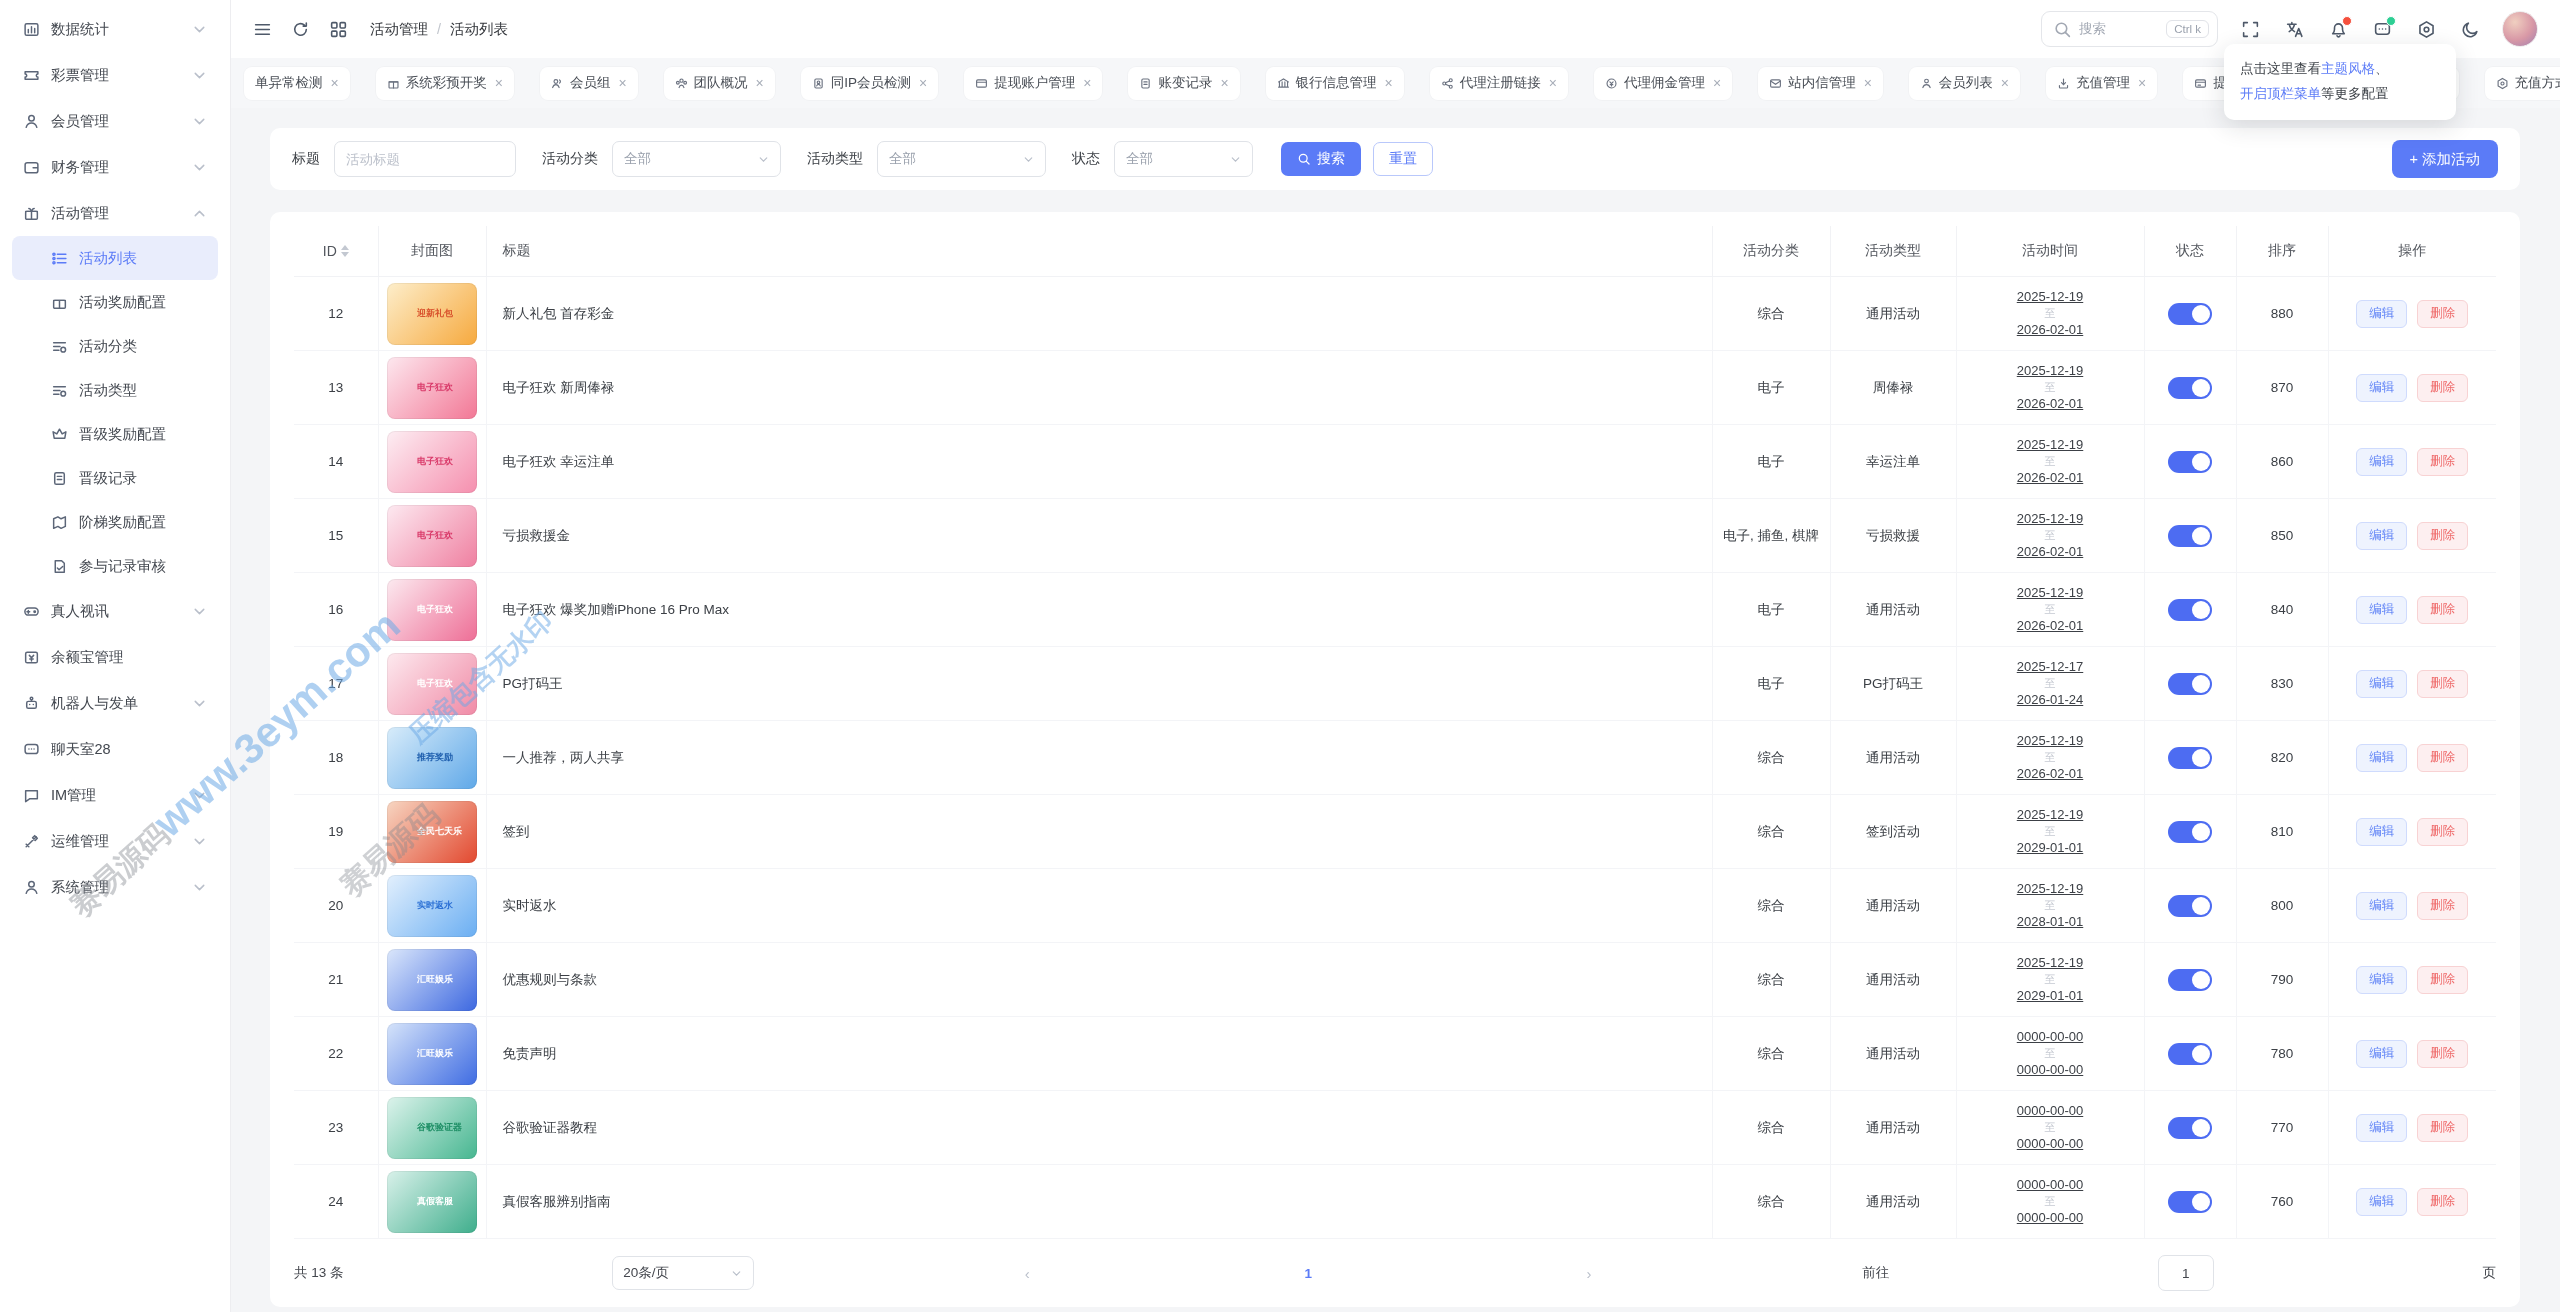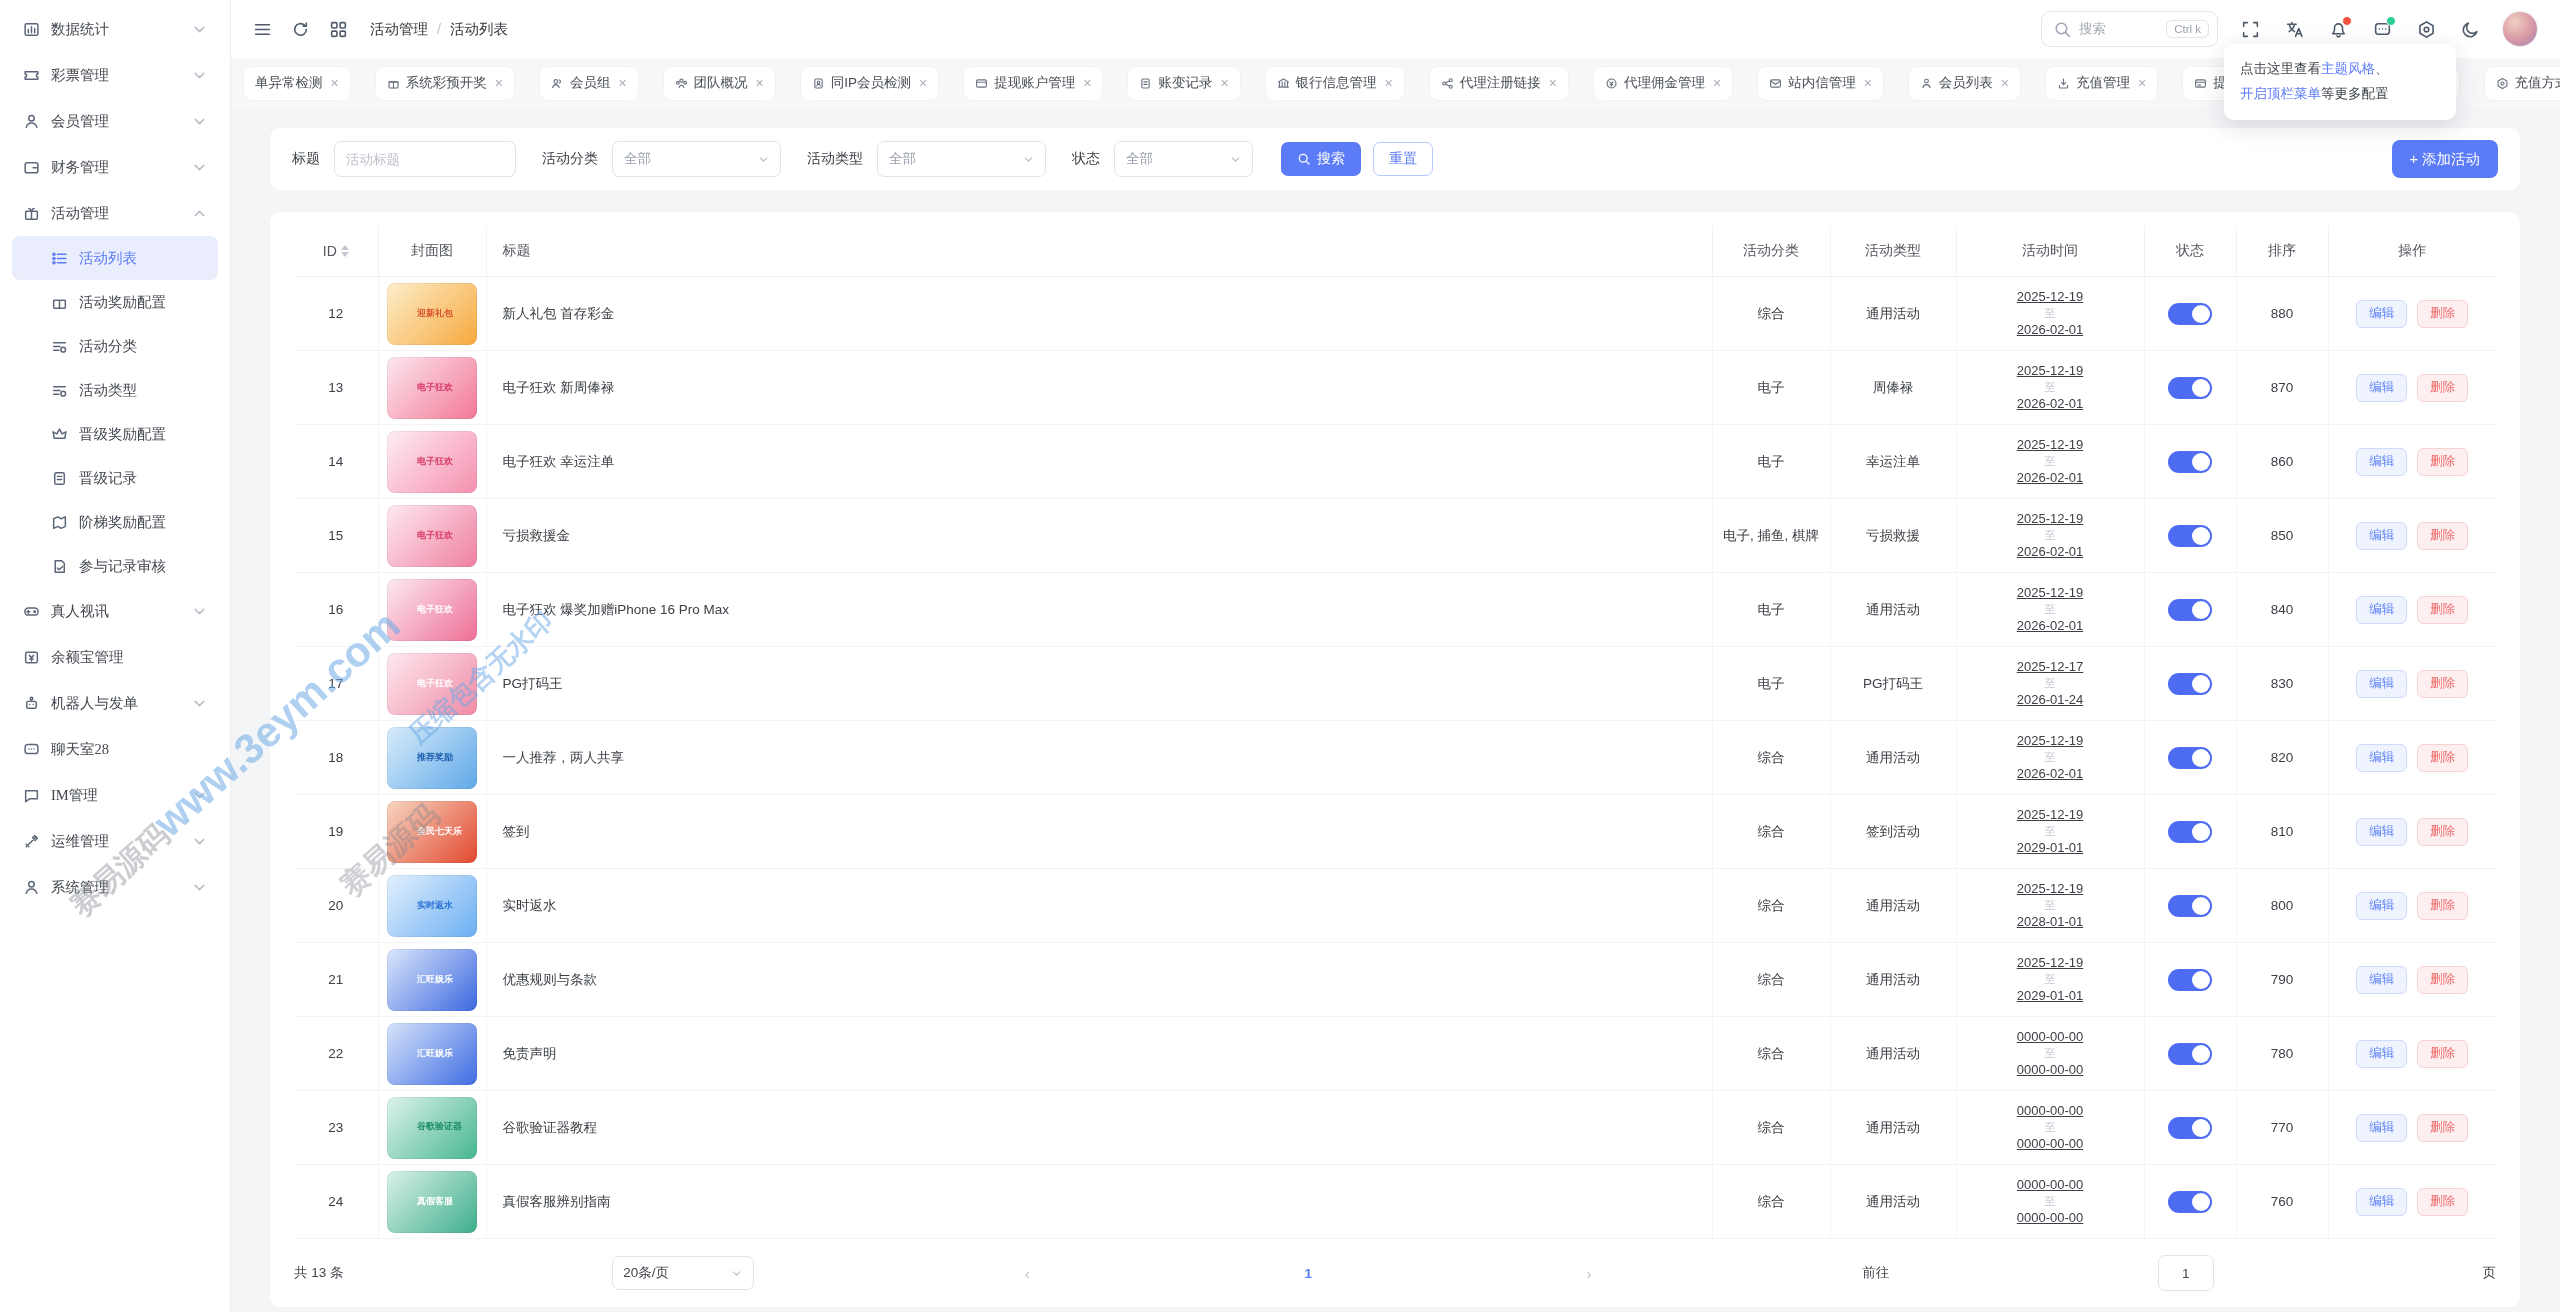--- a/index.html
+++ b/index.html
@@ -8,21 +8,21 @@
     font-family:"Liberation Sans","DejaVu Sans",sans-serif;
     background:#f4f5f7;color:#33363b;font-size:14px;
   }
   
   .sidebar{position:absolute;left:0;top:0;width:230px;height:1312px;background:#fff;border-right:1px solid #ededf0;z-index:5;}
   .logo{display:flex;align-items:center;gap:10px;height:64px;padding:0 0 0 22px;}
   .logo-title{font-size:19px;font-weight:bold;color:#23262d;letter-spacing:.2px;}
   .nav{padding:6px 12px;}
   .mi{display:flex;align-items:center;gap:11px;height:46px;padding:0 10px;border-radius:8px;color:#42474f;font-size:14.5px;cursor:pointer;}
   .mi .ic{width:18px;height:18px;display:flex;align-items:center;justify-content:center;color:#5c6678;flex:0 0 18px;}
-  .mi .lbl{flex:1;white-space:nowrap;overflow:hidden;font-family:Liberation Serif, serif;}
+  .mi .lbl{flex:1;white-space:nowrap;overflow:hidden;}
   .mi .chev{color:#b9bfca;display:flex;}
   .mi.sub{padding-left:38px;height:44px;}
   .mi.active{background:#e9edfc;color:#5b7bf7;}
   .mi.active .ic{color:#5b7bf7;}
   svg.sic{width:17px;height:17px;stroke:currentColor;fill:none;stroke-width:1.4;stroke-linecap:round;stroke-linejoin:round;}
   
   .main{position:absolute;left:230px;top:0;right:0;bottom:0;}
   .topbar{height:58px;background:#fff;display:flex;align-items:center;padding:0 22px;gap:18px;}
   .tb-ic{width:20px;height:20px;color:#4e5969;display:flex;align-items:center;justify-content:center;cursor:pointer;}
   svg.hic{width:19px;height:19px;stroke:currentColor;fill:none;stroke-width:1.5;stroke-linecap:round;stroke-linejoin:round;}
@@ -927,21 +927,21 @@
                 <div class="switch">
                   <div class="knob"></div>
                 </div>
               </td>
               <td>780</td>
               <td><button class="b-edit">编辑</button><button class="b-del">删除</button></td>
             </tr>
             <tr>
               <td>23</td>
               <td>
-                <div class="thumb" style="background: linear-gradient(135deg, rgb(221, 243, 236), rgb(70, 182, 144)); font-family: Liberation Mono, monospace;">
+                <div class="thumb" style="background: linear-gradient(135deg, rgb(221, 243, 236), rgb(70, 182, 144));">
                   <span style="color: rgb(31, 143, 102);">谷歌验证器</span>
                 </div>
               </td>
               <td class="c-title">谷歌验证器教程</td>
               <td>综合</td>
               <td>通用活动</td>
               <td>
                 <div class="d1">0000-00-00</div>
                 <div class="dsep">至</div>
                 <div class="d1">0000-00-00</div>

